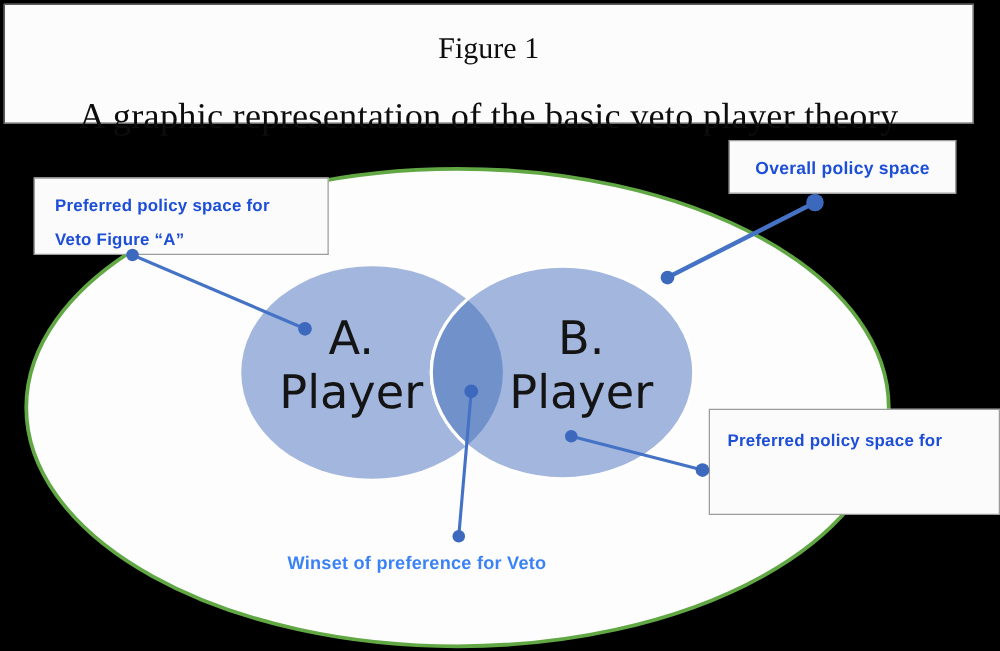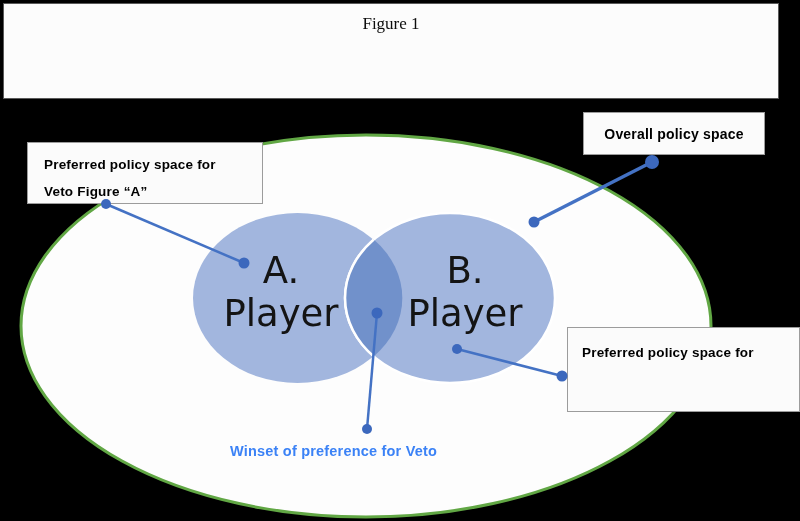--- a/index.html
+++ b/index.html
@@ -6,29 +6,29 @@
   #screen{
     position:relative;width:800px;height:521px;background:#000;
     overflow:hidden;font-family:"Liberation Sans",sans-serif;
   }
   
   .title-box{
     position:absolute;left:3px;top:3px;width:776px;height:96px;
     background:#fcfcfc;border:1px solid #595959;box-sizing:border-box;
     text-align:center;font-family:"Liberation Serif",serif;color:#0d0d0d;
   }
-  .title-line{margin:0;padding-top:7px;font-size:17px;font-weight:400;line-height:25px;}
+  .title-line{margin:0;padding-top:23px;font-size:24px;font-weight:400;line-height:25px;}
   .subtitle-line{margin:0;padding-top:26px;font-size:29px;font-weight:400;line-height:30px;letter-spacing:.2px;}
   
   .layer{position:absolute;left:0;top:0;}
   #overlay{pointer-events:none;}
   
   .callout{
     position:absolute;background:#fbfbfb;border:1px solid #9c9c9c;
-    box-sizing:border-box;color:#000000;font-size:13.5px;font-weight:700;
+    box-sizing:border-box;color:#1d4ed8;font-size:13.5px;font-weight:700;
     letter-spacing:.2px;z-index:2;
   }
   .box-a{left:27px;top:142px;width:236px;height:62px;padding:8px 0 0 16px;line-height:27px;}
   .box-overall{left:583px;top:112px;width:182px;height:43px;display:flex;align-items:center;justify-content:center;font-size:14px;}
   .box-b{left:567px;top:327px;width:233px;height:85px;padding:9px 0 0 14px;line-height:31px;}
   .winset-label{
     position:absolute;left:230px;top:438px;width:260px;z-index:2;
     color:#3b82f6;font-size:14.5px;font-weight:700;letter-spacing:.2px;line-height:27px;
   }
   .callout-line{display:block;}
@@ -41,20 +41,21 @@
   .label-a{left:171px;top:249px;}
   .label-b{left:355px;top:249px;}
 </style>
 </head>
 <body>
 
 <div id="screen">
 
   <div class="title-box">
     <p class="title-line">Figure 1</p>
+    <p class="subtitle-line">A graphic representation of the basic veto player theory</p>
   </div>
 
   <svg class="layer" width="800" height="521" viewBox="0 0 800 521" style="z-index:1">
 
     <ellipse cx="366" cy="326" rx="345" ry="191" stroke-width="3" id="bigEllipse" fill="#fdfdfd" stroke="#61a744"></ellipse>
 
     <ellipse cx="297.5" cy="298" rx="104.5" ry="85" fill="#a2b6de"></ellipse>
 
     <ellipse cx="450" cy="298" rx="105" ry="85" stroke-width="2.5" id="circleB" fill="#a2b6de" stroke="#ffffff"></ellipse>
 

